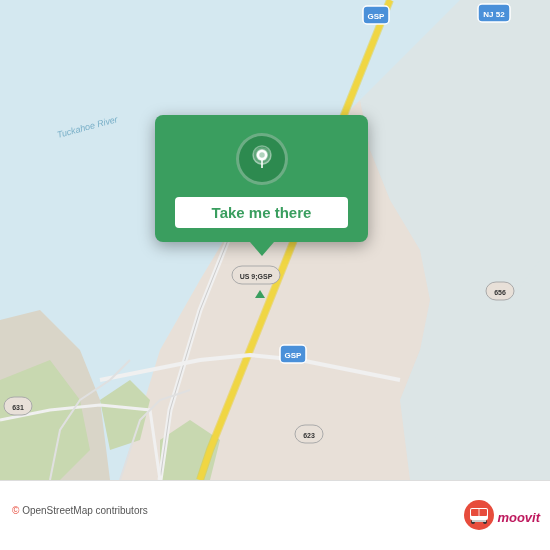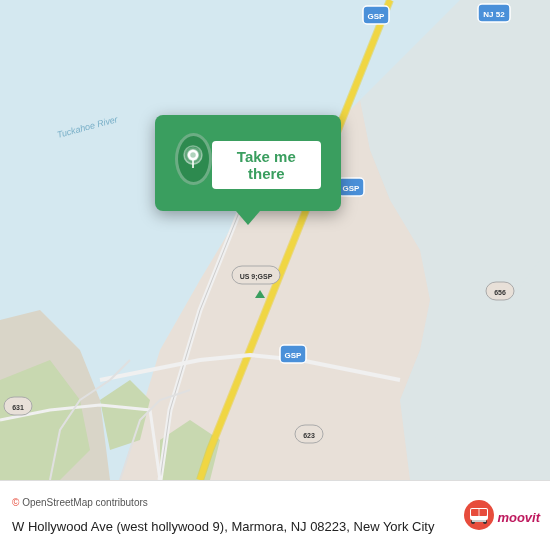--- a/index.html
+++ b/index.html
@@ -26,25 +26,25 @@
       top: 0; left: 0;
       width: 100%;
       height: 100%;
     }
 
     
     #popup-card {
       position: absolute;
       top: 115px;
       left: 155px;
-      width: 186px;
+      width: 213px;
       background: #3a9e5f;
       border-radius: 8px;
       display: flex;
-      flex-direction: row;
+      flex-direction: column;
       align-items: center;
       padding: 18px 20px 14px;
       box-shadow: 0 4px 16px rgba(0,0,0,0.35);
       z-index: 10;
     }
 
     #popup-card::after {
       content: '';
       position: absolute;
       bottom: -14px;
@@ -208,21 +208,20 @@
     </div>
     <button id="popup-button">Take me there</button>
   </div>
 </div>
 
 <div id="bottom-bar">
   <div id="osm-credit">
     <span class="copy">©</span>
     <span> OpenStreetMap contributors</span>
   </div>
-  <div id="address-line">W Hollywood Ave (west hollywood 9), Marmora, NJ 08223, New York City</div>
 
   <div id="moovit-logo">
     <span class="moovit-m">
       
       <svg width="32" height="32" viewBox="0 0 32 32">
         <circle cx="16" cy="16" r="15" fill="#e74c3c"></circle>
         <rect x="7" y="9" width="18" height="12" rx="2" fill="white"></rect>
         <rect x="8" y="10" width="16" height="7" rx="1" fill="#e74c3c"></rect>
         <circle cx="10" cy="23" r="2" fill="#333"></circle>
         <circle cx="22" cy="23" r="2" fill="#333"></circle>

